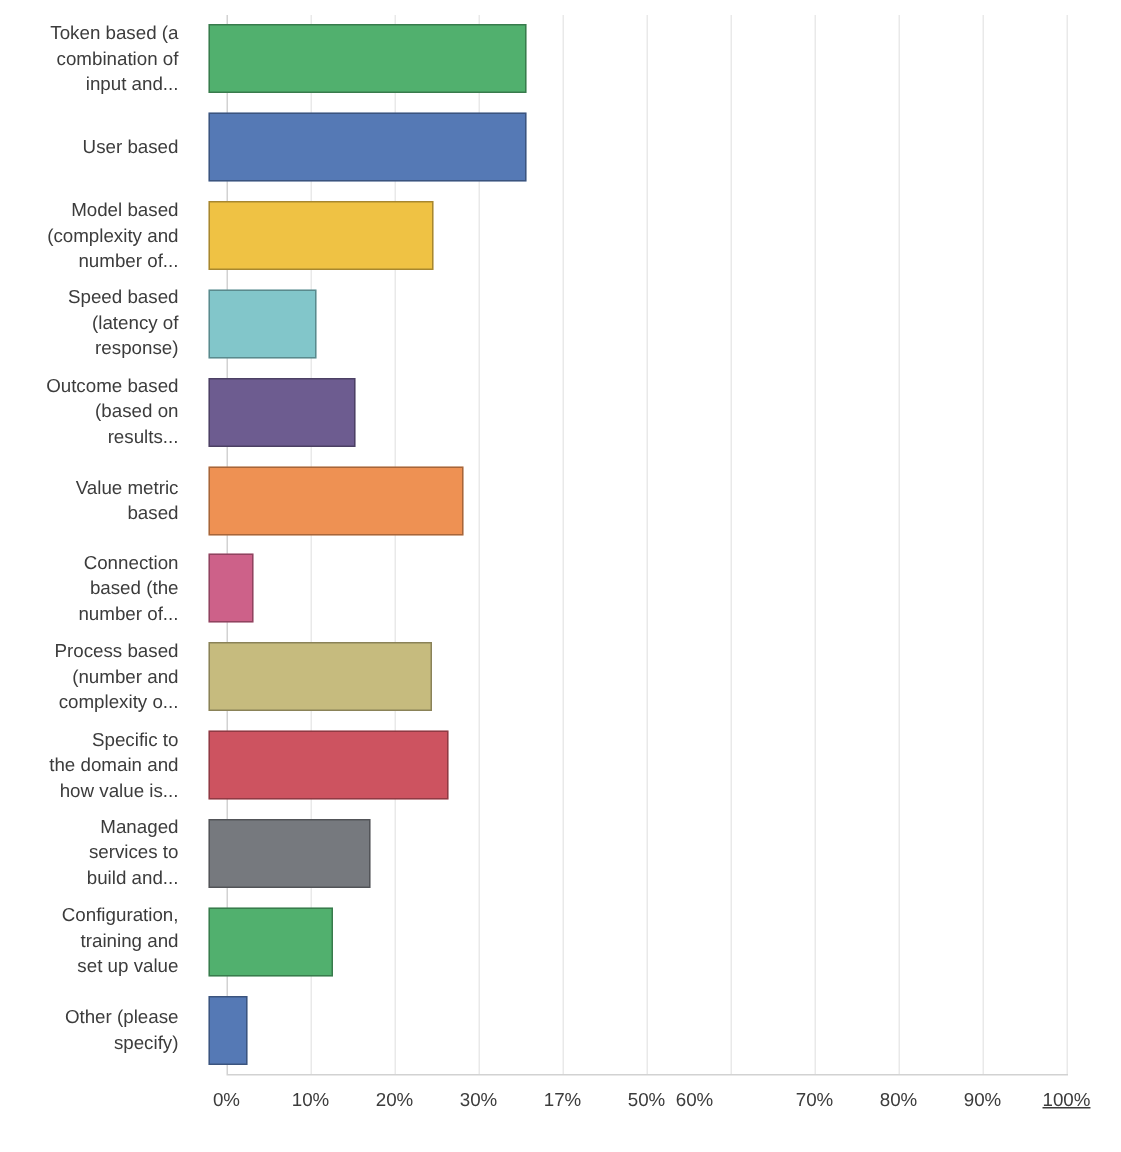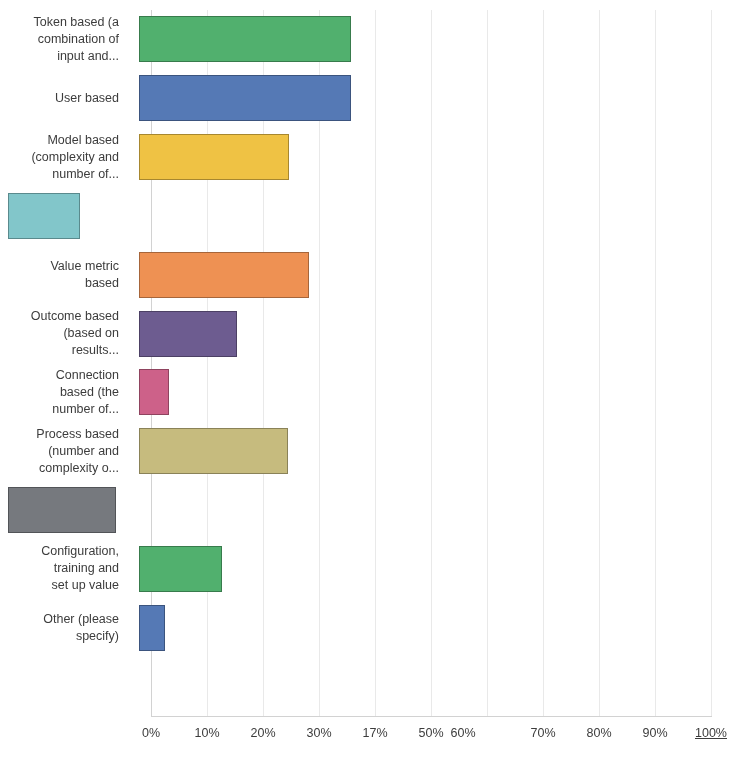--- a/index.html
+++ b/index.html
@@ -149,56 +149,70 @@
       </div>
       <div class="row">
         <div class="row-label">Model based
 (complexity and
 number of...</div>
         <div class="bar-track">
           <div class="bar" title="26.8%" style="width: 150.08px; background: rgb(239, 194, 68);"></div>
         </div>
       </div>
       <div class="row">
+        <div class="row-label">Speed based
+(latency of
+response)</div>
         <div class="bar-track">
           <div class="bar" title="12.9%" style="width: 72.24px; background: rgb(130, 198, 202);"></div>
-        </div>
-      </div>
-      <div class="row">
-        <div class="row-label">Value metric
-based</div>
-        <div class="bar-track">
-          <div class="bar" title="30.4%" style="width: 170.24px; background: rgb(238, 145, 83);"></div>
         </div>
       </div>
       <div class="row">
         <div class="row-label">Outcome based
 (based on
 results...</div>
         <div class="bar-track">
           <div class="bar" title="17.5%" style="width: 98px; background: rgb(109, 92, 144);"></div>
         </div>
       </div>
       <div class="row">
+        <div class="row-label">Value metric
+based</div>
+        <div class="bar-track">
+          <div class="bar" title="30.4%" style="width: 170.24px; background: rgb(238, 145, 83);"></div>
+        </div>
+      </div>
+      <div class="row">
         <div class="row-label">Connection
 based (the
 number of...</div>
         <div class="bar-track">
           <div class="bar" title="5.4%" style="width: 30.24px; background: rgb(205, 97, 137);"></div>
         </div>
       </div>
       <div class="row">
         <div class="row-label">Process based
 (number and
 complexity o...</div>
         <div class="bar-track">
           <div class="bar" title="26.6%" style="width: 148.96px; background: rgb(198, 187, 126);"></div>
         </div>
       </div>
       <div class="row">
+        <div class="row-label">Specific to
+the domain and
+how value is...</div>
+        <div class="bar-track">
+          <div class="bar" title="28.6%" style="width: 160.16px; background: rgb(205, 83, 96);"></div>
+        </div>
+      </div>
+      <div class="row">
+        <div class="row-label">Managed
+services to
+build and...</div>
         <div class="bar-track">
           <div class="bar" title="19.3%" style="width: 108.08px; background: rgb(118, 121, 126);"></div>
         </div>
       </div>
       <div class="row">
         <div class="row-label">Configuration,
 training and
 set up value</div>
         <div class="bar-track">
           <div class="bar" title="14.8%" style="width: 82.88px; background: rgb(81, 176, 110);"></div>

